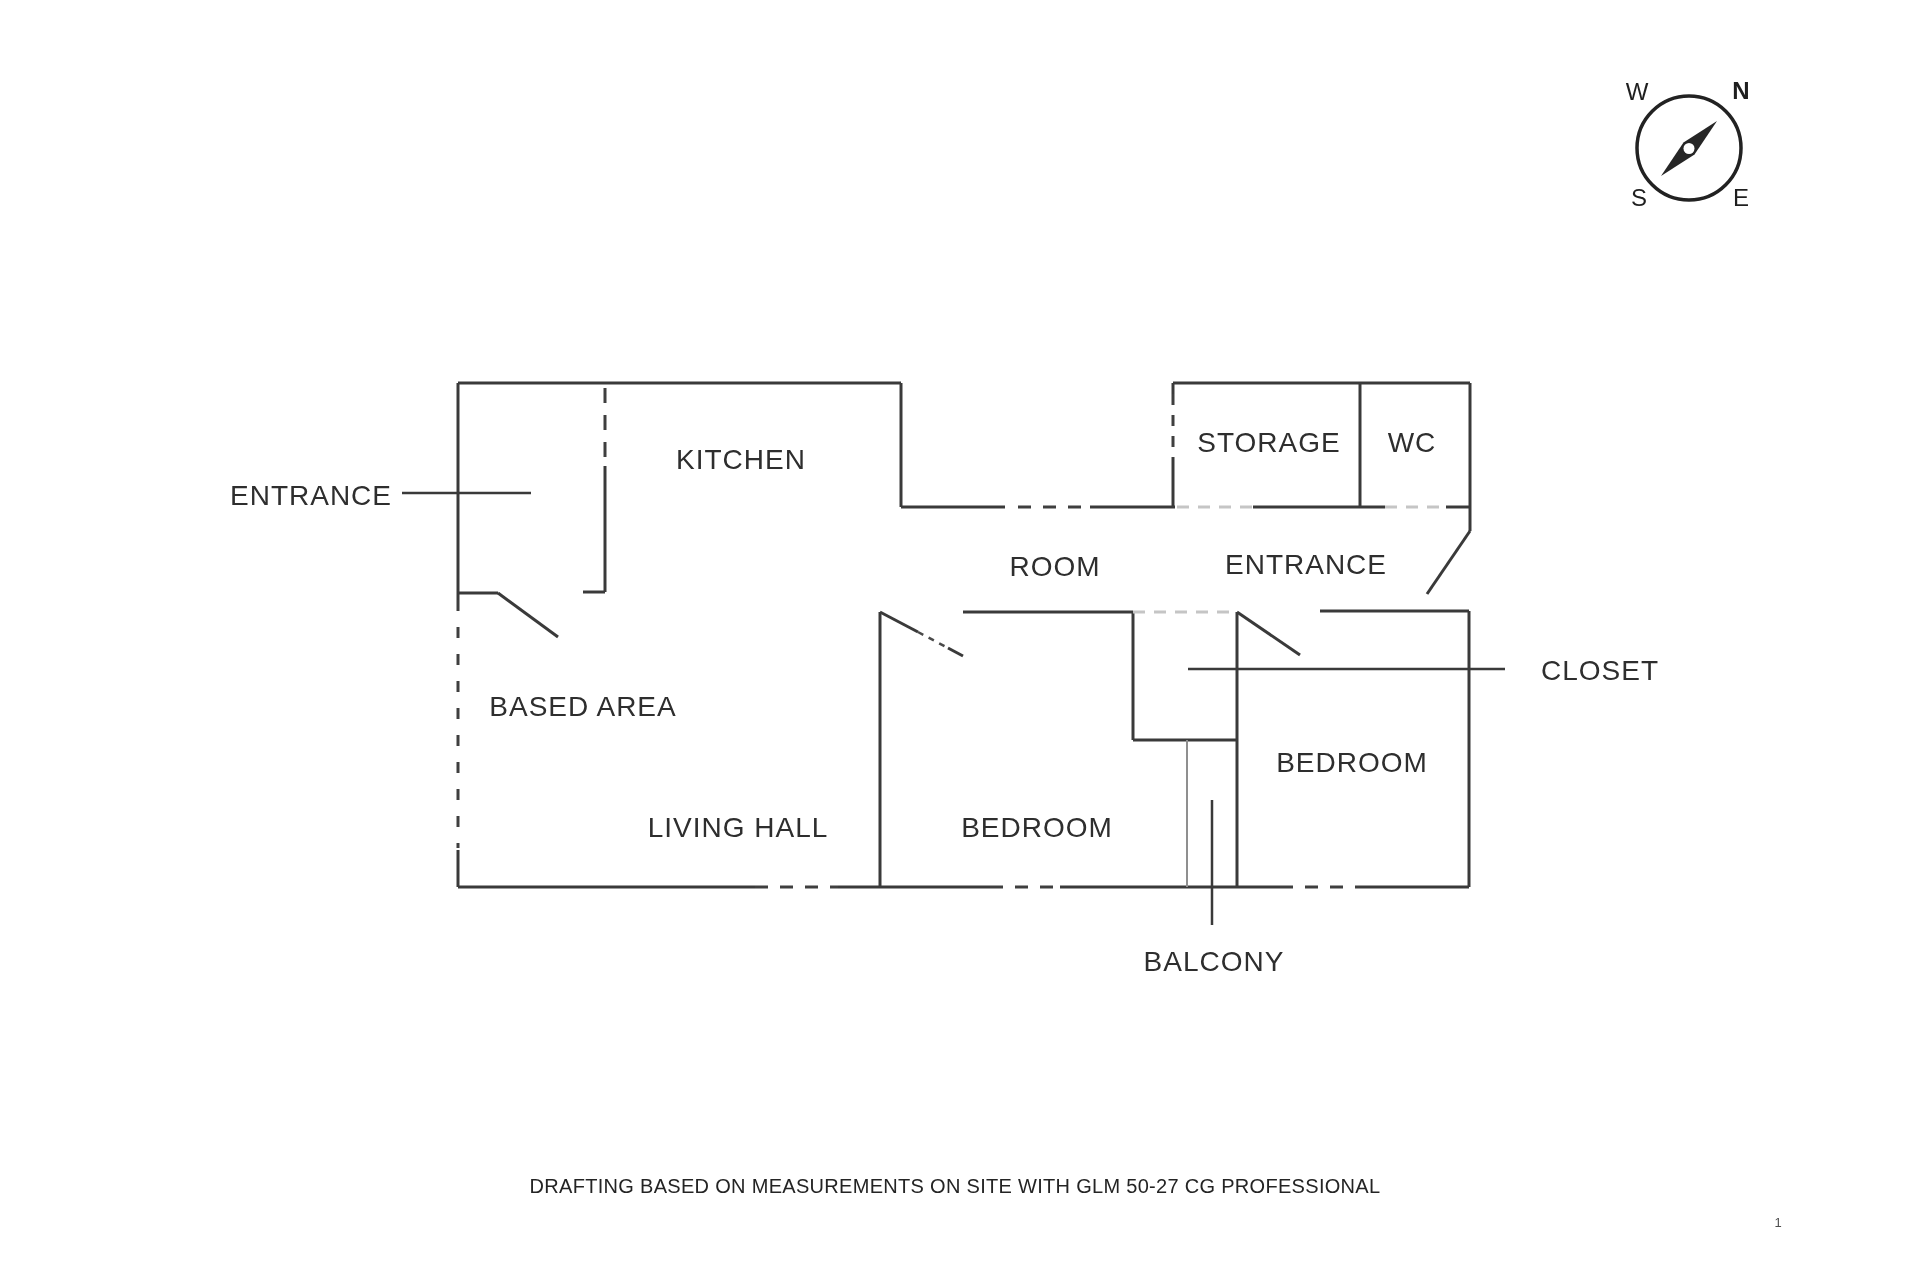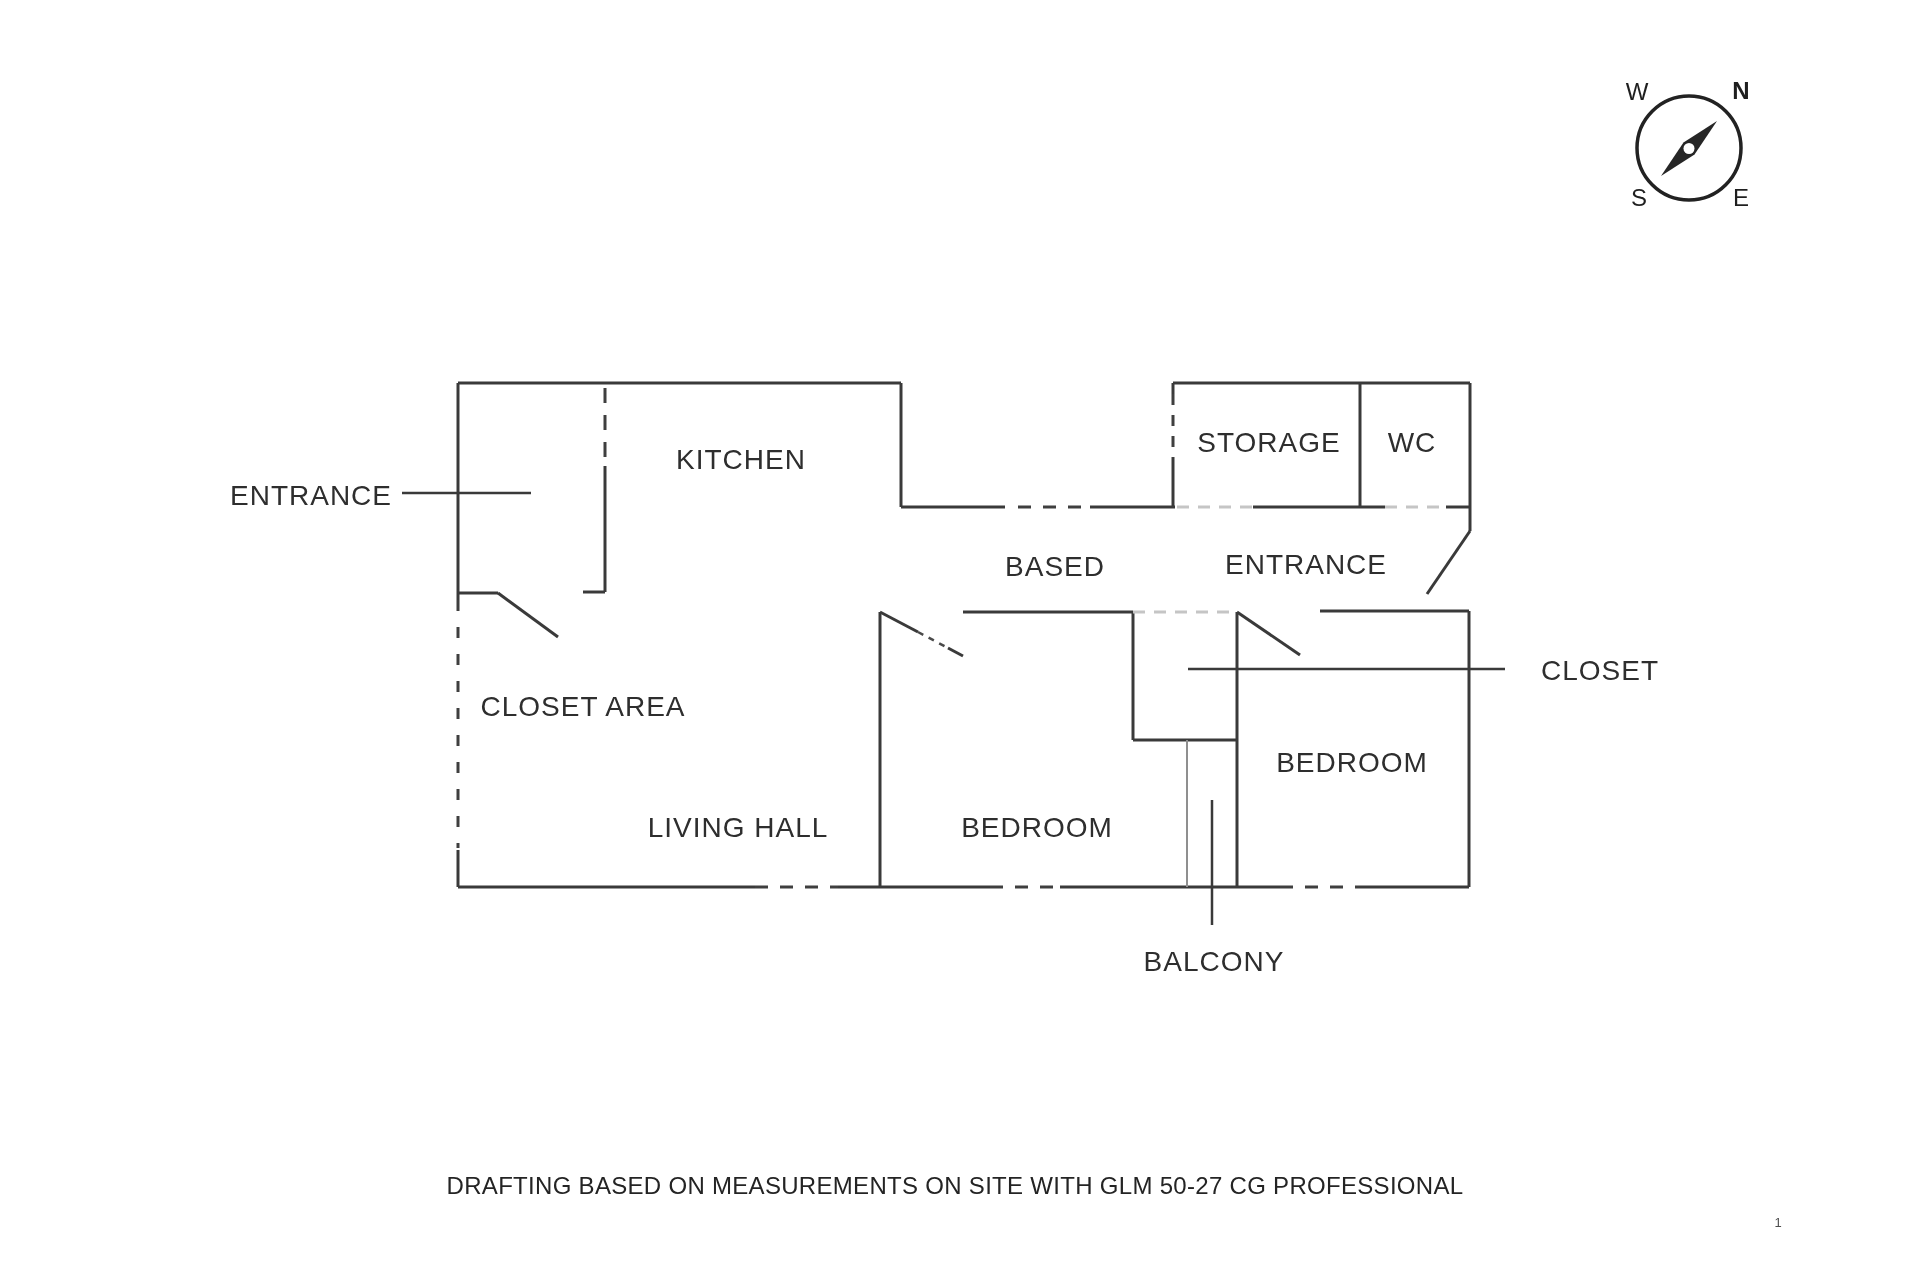--- a/index.html
+++ b/index.html
@@ -33,21 +33,21 @@
     transform:translate(-50%,-50%);
     font-size:24px;
     color:#1f1f1f;
     white-space:nowrap;
   }
   .cl-bold{font-weight:bold;}
   .note{
     position:absolute;
     left:955px;top:1186px;
     transform:translate(-50%,-50%);
-    font-size:24px;
+    font-size:20px;
     letter-spacing:0.3px;
     color:#242424;
     white-space:nowrap;
   }
   .pagenum{
     position:absolute;
     left:1778px;top:1222px;
     transform:translate(-50%,-50%);
     font-size:13px;
     color:#4f4f4f;
@@ -136,23 +136,23 @@
       <circle class="compass-ring" cx="1689" cy="148" r="52"></circle>
       <polygon class="compass-needle" points="1717,121 1694.5,154.5 1661,176 1683.5,142.5"></polygon>
       <circle class="compass-hub" cx="1689" cy="148.5" r="5.5"></circle>
     </g>
   </svg>
 
   <div class="lbl" style="left:311px;top:496px">ENTRANCE</div>
   <div class="lbl" style="left:741px;top:460px">KITCHEN</div>
   <div class="lbl" style="left:1269px;top:443px">STORAGE</div>
   <div class="lbl" style="left:1412px;top:443px">WC</div>
-  <div class="lbl" style="left:1055px;top:567px">BASED</div>
+  <div class="lbl" style="left:1055px;top:567px">ROOM</div>
   <div class="lbl" style="left:1306px;top:565px">ENTRANCE</div>
-  <div class="lbl" style="left:583px;top:707px">CLOSET AREA</div>
+  <div class="lbl" style="left:583px;top:707px">BASED AREA</div>
   <div class="lbl" style="left:1600px;top:671px">CLOSET</div>
   <div class="lbl" style="left:1352px;top:763px">BEDROOM</div>
   <div class="lbl" style="left:738px;top:828px">LIVING HALL</div>
   <div class="lbl" style="left:1037px;top:828px">BEDROOM</div>
   <div class="lbl" style="left:1214px;top:962px">BALCONY</div>
 
   <div class="cl" style="left:1637px;top:92px">W</div>
   <div class="cl cl-bold" style="left:1741px;top:91px">N</div>
   <div class="cl" style="left:1639px;top:198px">S</div>
   <div class="cl" style="left:1741px;top:198px">E</div>

